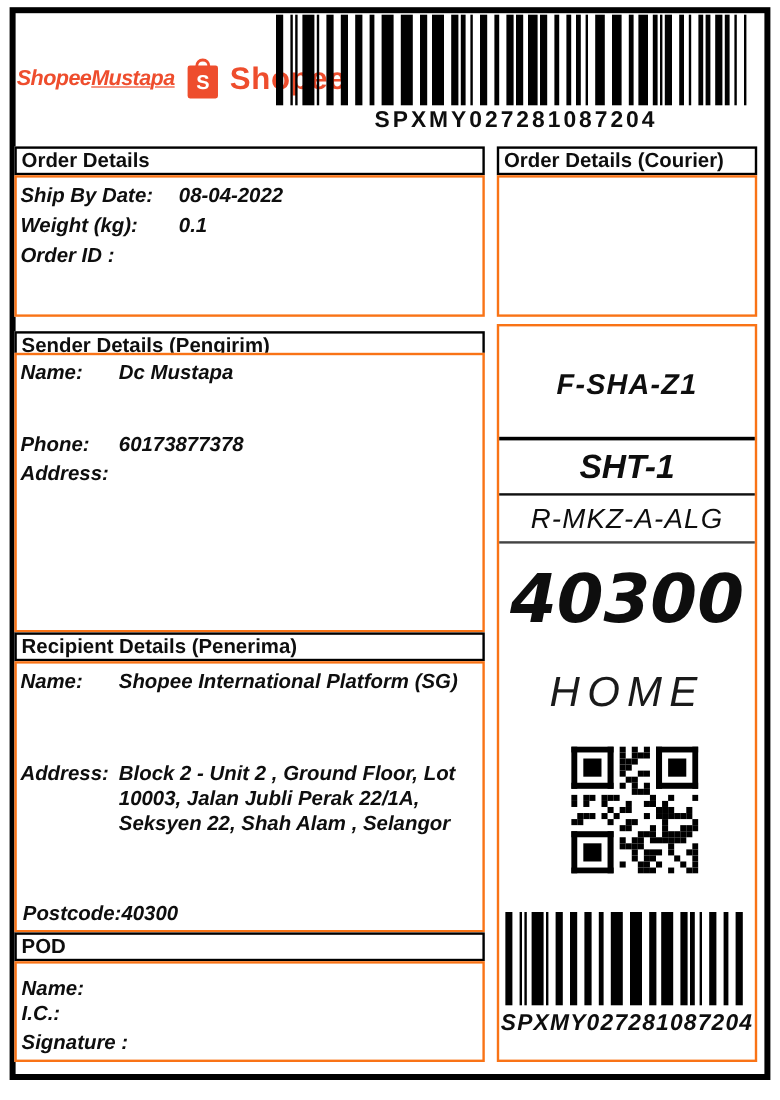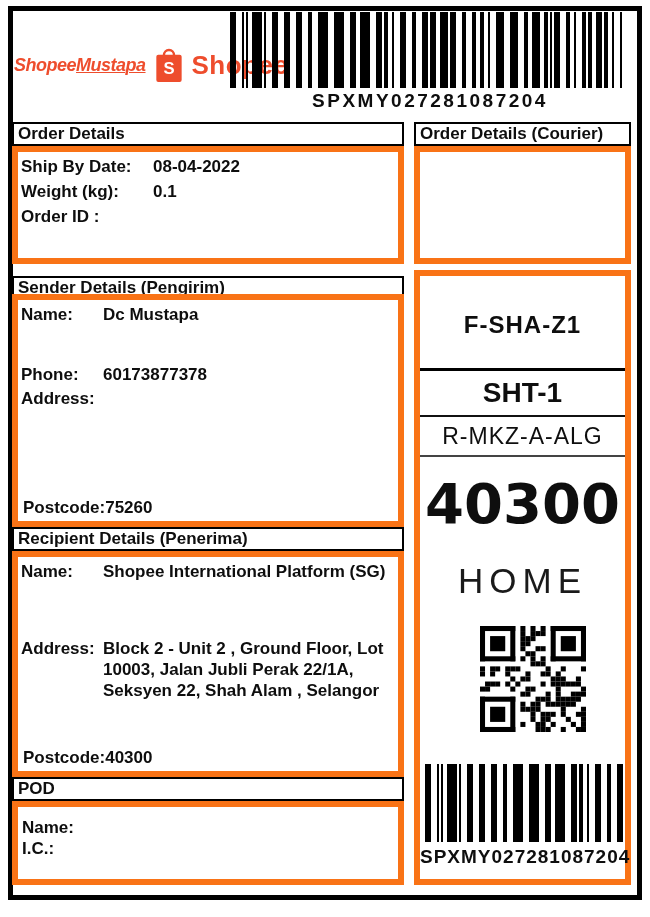--- a/index.html
+++ b/index.html
@@ -17,21 +17,21 @@
   .bag { width:32px; height:38px; flex:none; }
   .shopee-word { font-size:26px; font-weight:bold; letter-spacing:0.5px; }
 
   .barcode-box { display:flex; align-items:stretch; overflow:hidden; }
   .barcode-box .bar { background:#000; height:100%; flex:none; }
   .bc-top { left:230px; top:12px; width:400px; height:76px; }
   .bc-top-text { left:230px; top:90px; width:400px; text-align:center; font-size:19px; font-weight:bold; letter-spacing:2.5px; }
 
   
   .hdr { border:2px solid #000; font-weight:bold; font-size:17px; line-height:20px; padding:0 4px; background:#fff; }
-  .box { border:6px solid #f97316; background:#fff; }
+  .box { border:2px solid #f97316; background:#fff;font-style:italic; }
 
   .kv { display:flex; font-size:17px; font-weight:bold; line-height:21px; }
   .kv .k { flex:none; }
   .kw82 .k { width:82px; }
   .kw132 .k { width:132px; }
   .postline { position:absolute; left:5px; bottom:3px; font-size:17px; font-weight:bold; }
 
   
   .rt-code1 { left:0; right:0; top:6px; height:86px; display:flex; align-items:center; justify-content:center; font-size:24px; font-weight:bold; letter-spacing:1px; }
   .rt-line1 { left:0; right:0; top:92px; height:3px; background:#000; }
@@ -134,40 +134,40 @@
     <span class="k">Name:</span>
     <span class="v">Dc Mustapa</span>
   </div>
   <div class="kv kw82" style="margin-top:39px;">
     <span class="k">Phone:</span>
     <span class="v">60173877378</span>
   </div>
   <div class="kv kw82" style="margin-top:3px;">
     <span class="k">Address:</span>
   </div>
-  <div class="postline"><span>Postcode:</span><span>75260</span></div>
 </div>
 
 <div class="abs hdr" style="left:12px; top:527px; width:392px; height:24px;">Recipient Details (Penerima)</div>
 <div class="abs box" style="left:12px; top:551px; width:392px; height:226px; padding:4px 3px;">
   <div class="kv kw82">
     <span class="k">Name:</span>
     <span class="v">Shopee International Platform (SG)</span>
   </div>
   <div class="kv kw82" style="margin-top:56px;">
     <span class="k">Address:</span>
     <span class="v" style="width:300px;">Block 2 - Unit 2 , Ground Floor, Lot 10003, Jalan Jubli Perak 22/1A, Seksyen 22, Shah Alam , Selangor</span>
   </div>
   <div class="postline"><span>Postcode:</span><span>40300</span></div>
 </div>
 
 <div class="abs hdr" style="left:12px; top:777px; width:392px; height:24px;">POD</div>
 <div class="abs box" style="left:12px; top:801px; width:392px; height:84px; padding:10px 4px 0;">
   <div class="pod-line">Name:</div>
   <div class="pod-line">I.C.:</div>
+  <div class="pod-line" style="margin-top:3px;">Signature :</div>
 </div>
 
 <div class="abs box" style="left:414px; top:270px; width:217px; height:615px;">
   <div class="abs rt-code1">F-SHA-Z1</div>
   <div class="abs rt-line1"></div>
   <div class="abs rt-code2">SHT-1</div>
   <div class="abs rt-line2"></div>
   <div class="abs rt-code3">R-MKZ-A-ALG</div>
   <div class="abs rt-line3"></div>
   <div class="abs rt-postcode">40300</div>

